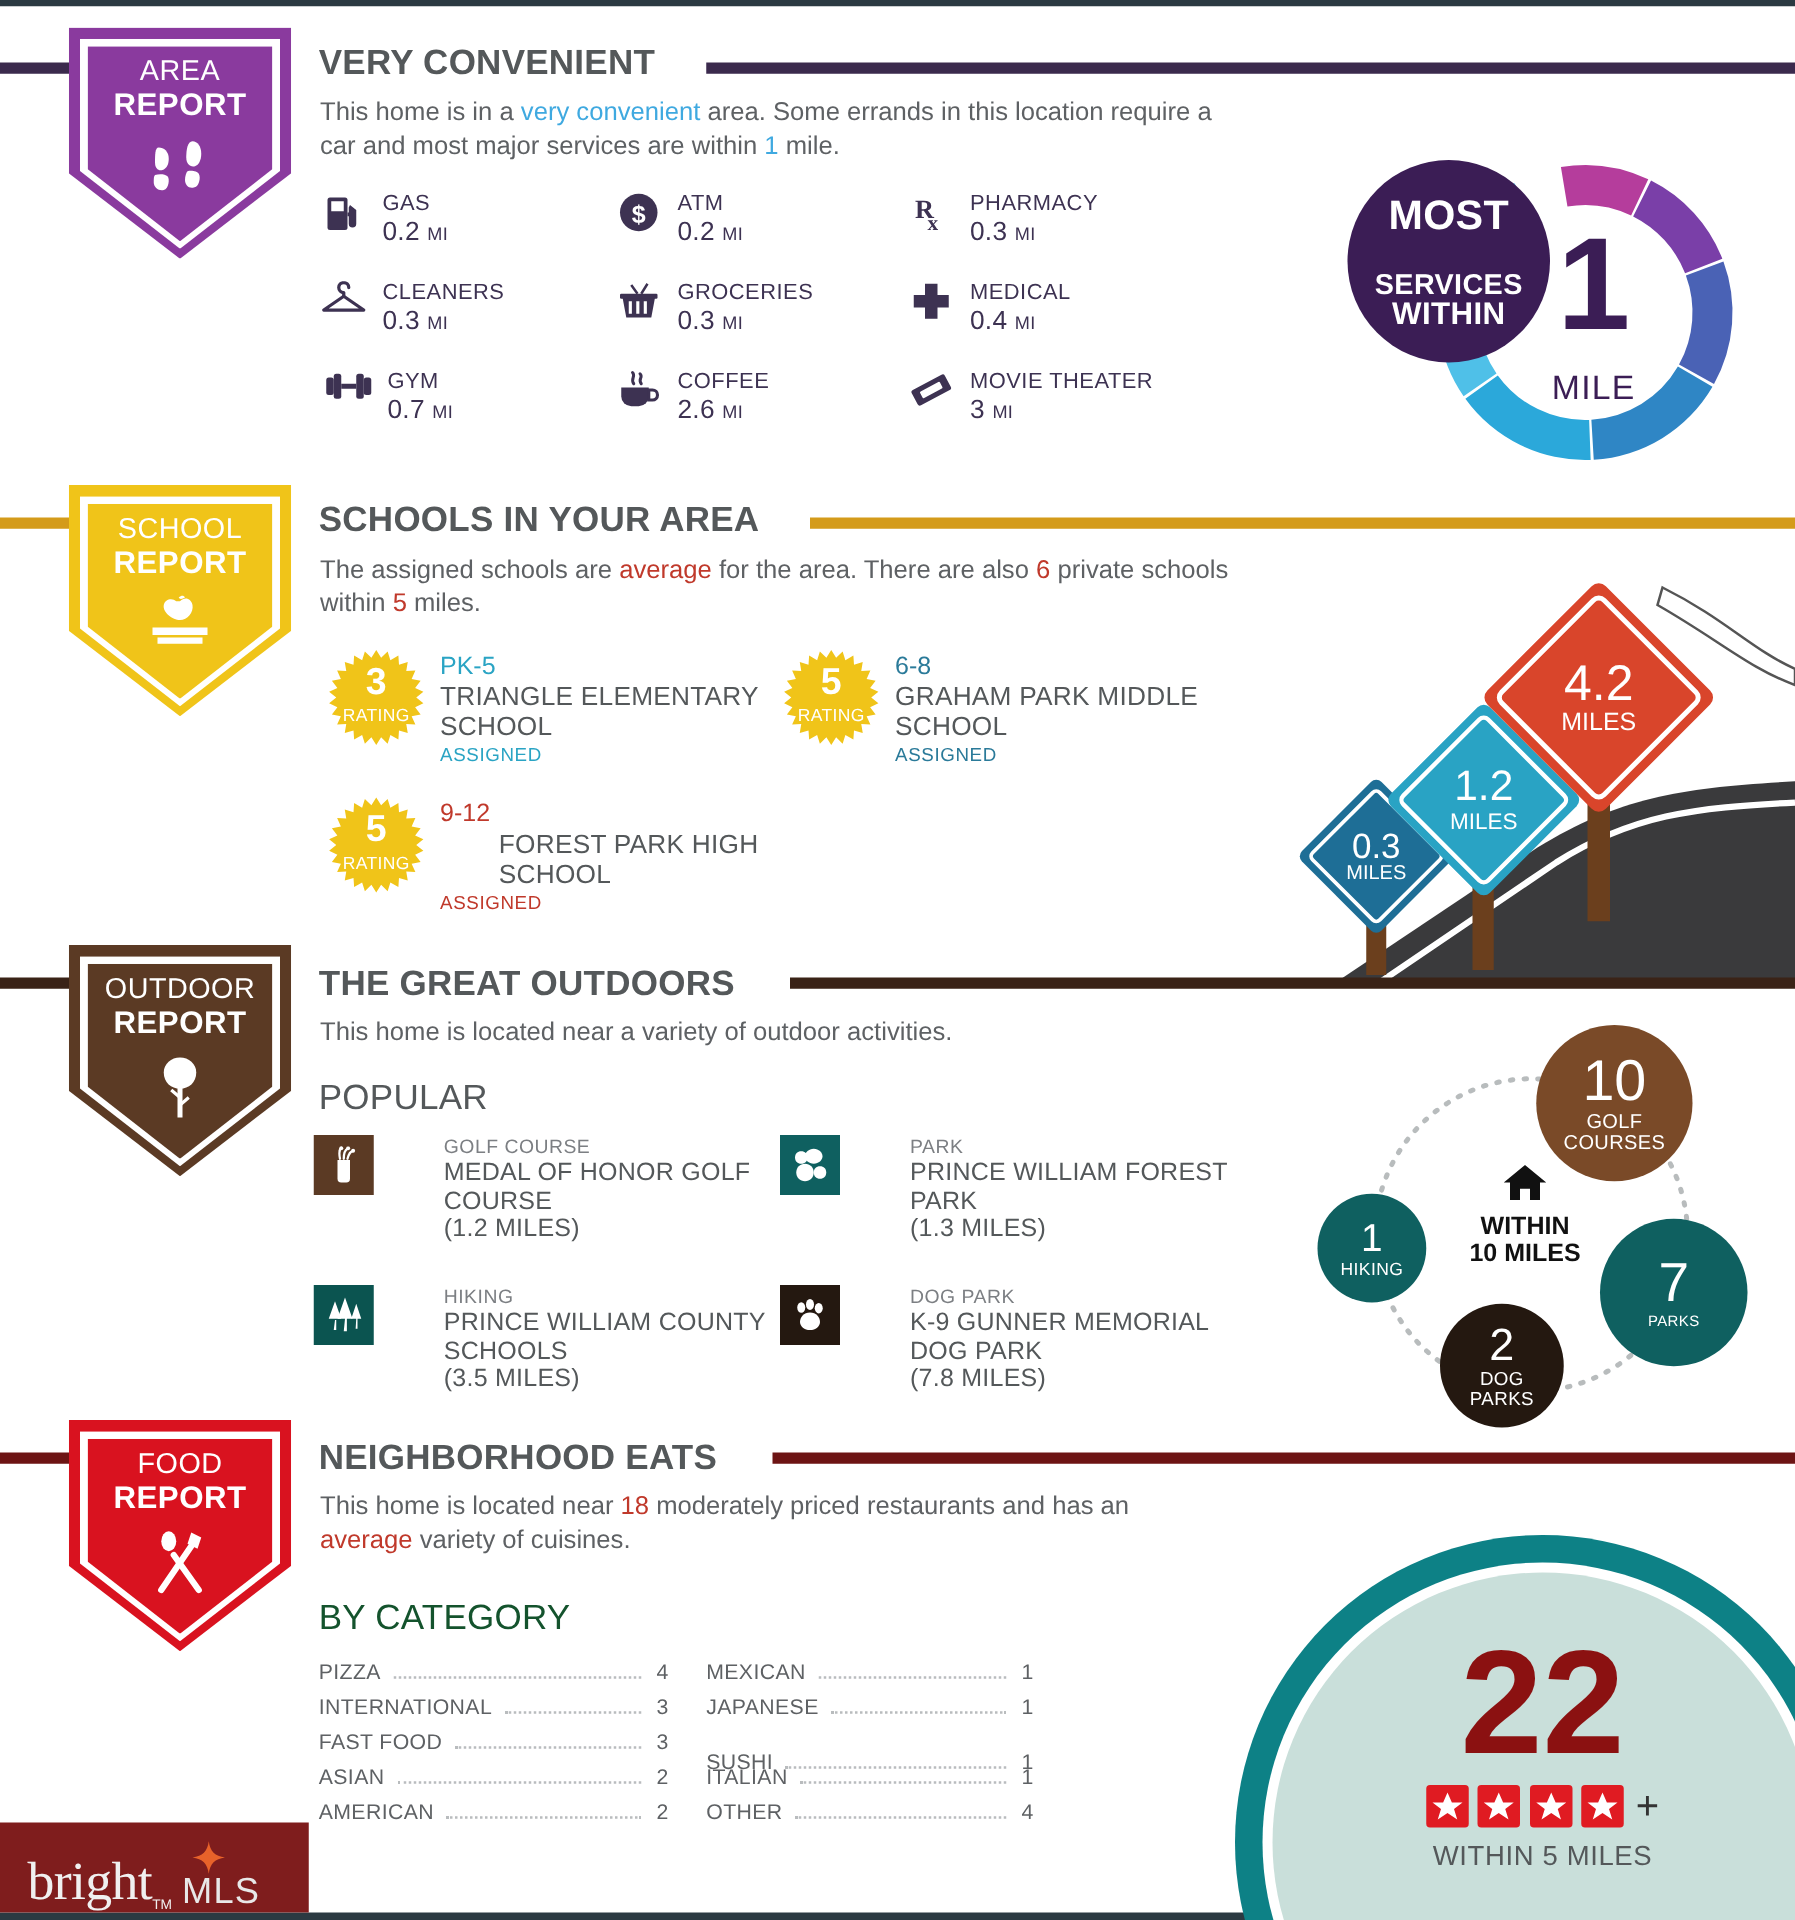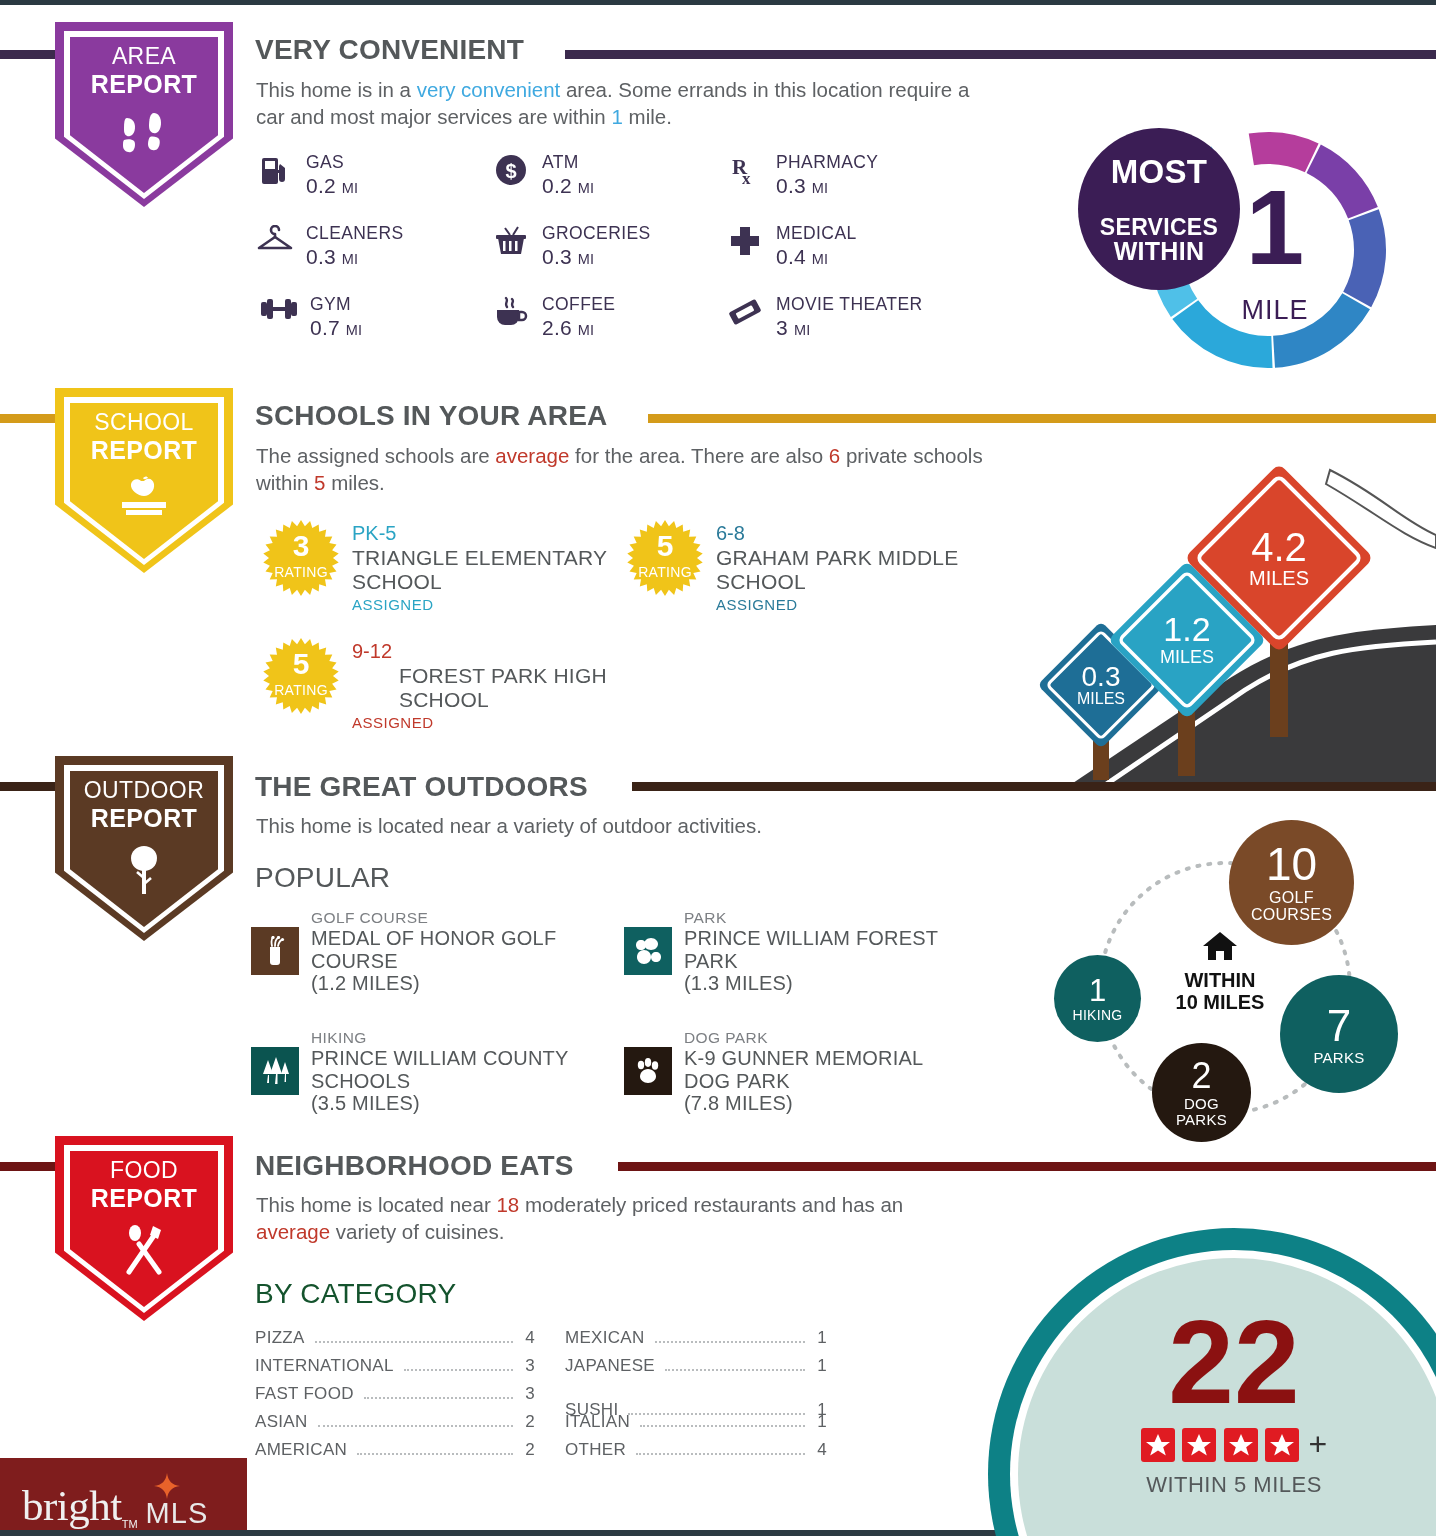--- a/index.html
+++ b/index.html
@@ -94,21 +94,21 @@
   .school .name { font-size:21px; color:#54585a; line-height:1.15; letter-spacing:.2px; }
   .school .asg { font-size:15px; letter-spacing:.5px; line-height:1.5; }
 
   
   .road { position:absolute; left:1030px; top:440px; width:406px; height:345px; overflow:hidden; }
   .signlabel { position:absolute; text-align:center; color:#fff; line-height:1.05; }
   .signlabel .v { font-weight:normal; display:block; }
   .signlabel .u { display:block; }
 
   
-  .out { position:absolute; display:flex; align-items:center; }
+  .out { position:absolute; display:flex; align-items:flex-start;gap:44px; }
   .out .sq { width:48px; height:48px; flex:0 0 48px; display:flex; align-items:center; justify-content:center; }
   .out .tx { padding-left:12px; }
   .out .cat { font-size:15.5px; color:#7c7f83; letter-spacing:.4px; line-height:1.25; }
   .out .nm { font-size:20px; color:#54585a; line-height:1.12; letter-spacing:.2px; }
 
   
   .bub { position:absolute; border-radius:50%; color:#fff; display:flex;
          flex-direction:column; align-items:center; justify-content:center; line-height:1.0; }
   .bub .n { font-weight:normal; }
   .bub .l { letter-spacing:.3px; text-align:center; }
@@ -553,21 +553,21 @@
     <circle cx="205" cy="168" r="125" fill="none" stroke="#b8bcbd" stroke-width="4" stroke-dasharray="2 9" stroke-linecap="round"></circle>
   </svg>
 
   <div class="bub" style="left:1229px;top:820px;width:125px;height:125px;background:#7a4a28;">
     <span class="n" style="font-size:46px">10</span>
     <span class="l" style="font-size:16px;width:110px;line-height:1.06;margin-top:3px;">GOLF COURSES</span>
   </div>
 
   <div class="bub" style="left:1280px;top:975px;width:118px;height:118px;background:#0f6060;">
     <span class="n" style="font-size:44px">7</span>
-    <span class="l" style="font-size:15px;margin-top:2px;">PARKS</span>
+    <span class="l" style="font-size:12px;margin-top:2px;">PARKS</span>
   </div>
 
   <div class="bub" style="left:1152px;top:1043px;width:99px;height:99px;background:#241810;">
     <span class="n" style="font-size:36px">2</span>
     <span class="l" style="font-size:15px;width:80px;line-height:1.04;margin-top:2px;">DOG PARKS</span>
   </div>
 
   <div class="bub" style="left:1054px;top:955px;width:87px;height:87px;background:#0f6060;">
     <span class="n" style="font-size:31px">1</span>
     <span class="l" style="font-size:14px;margin-top:2px;">HIKING</span>

